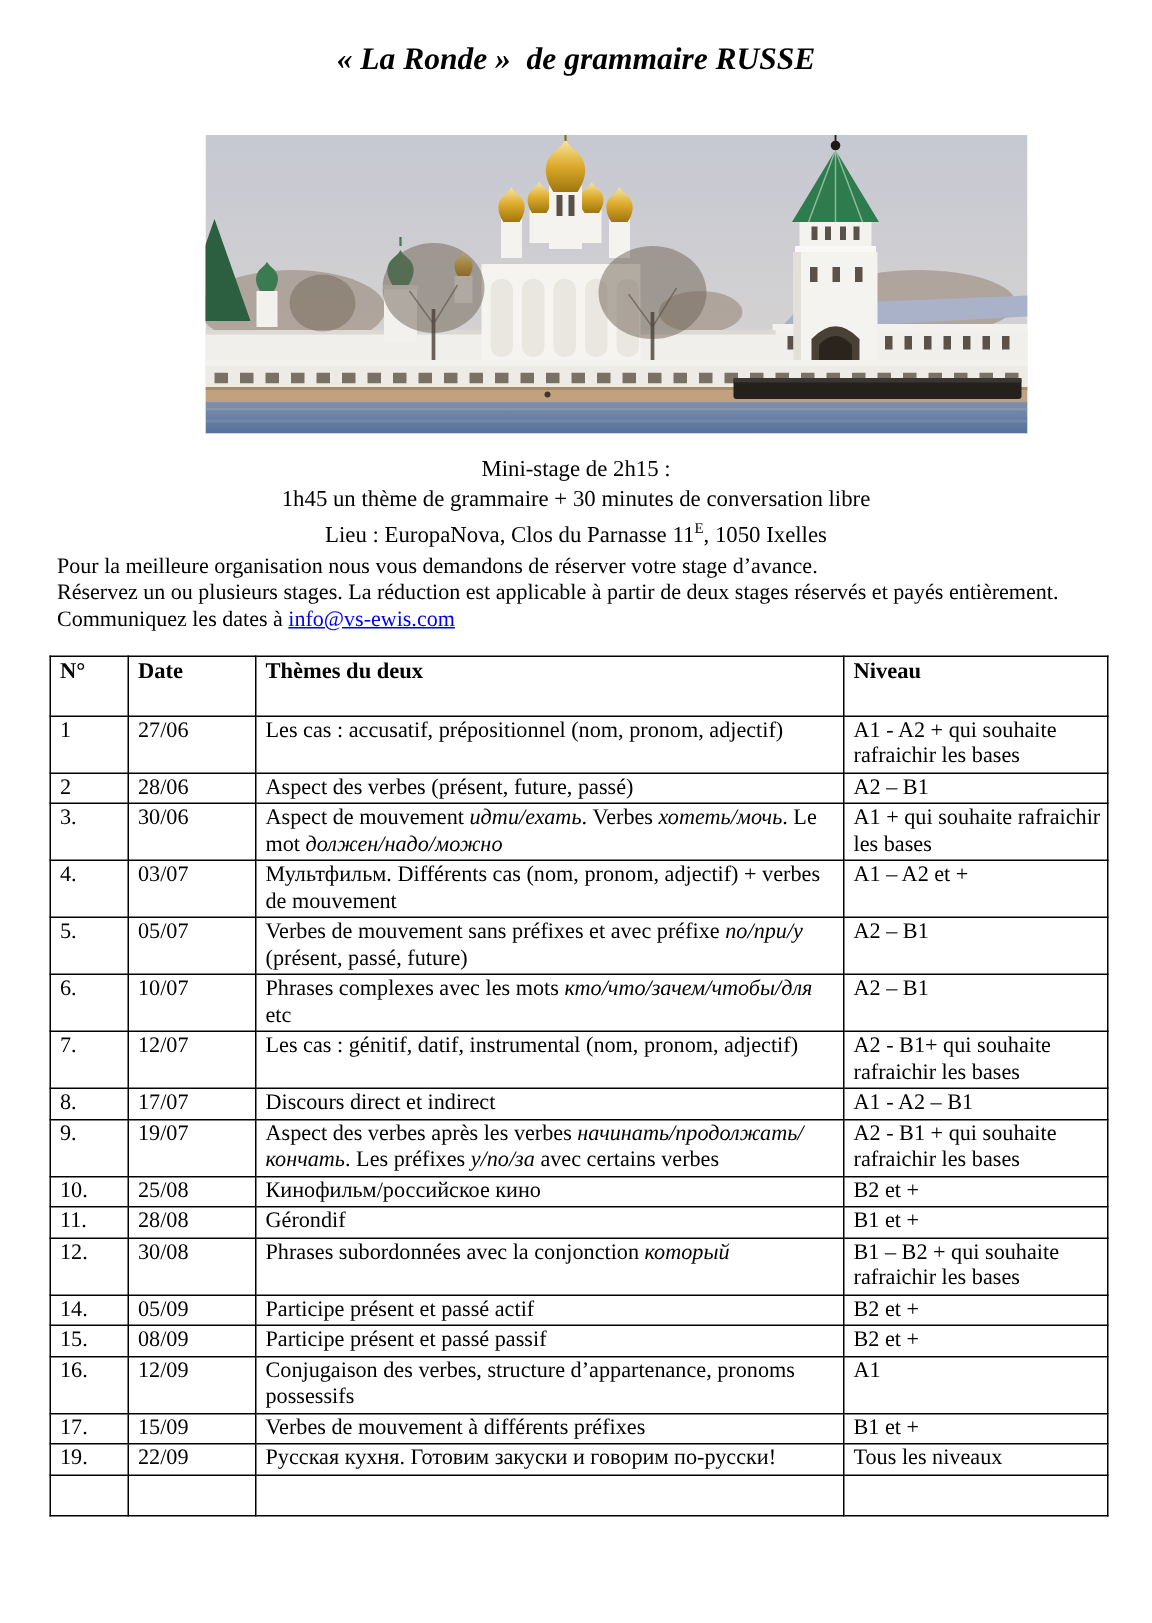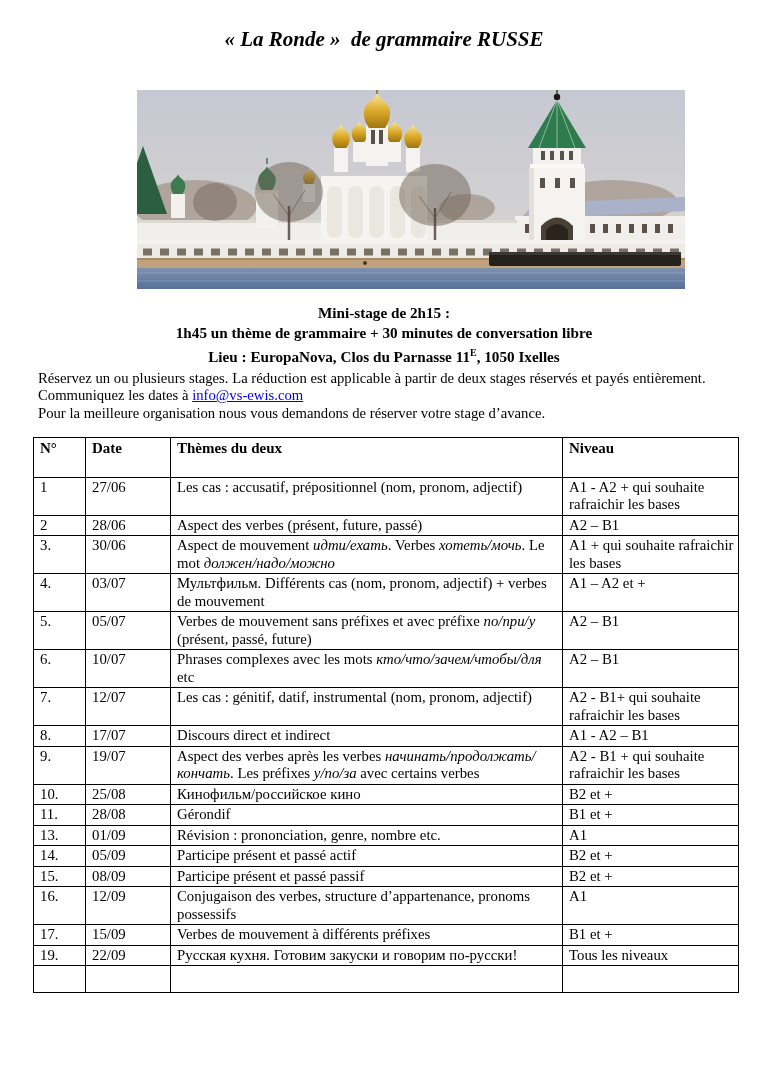--- a/index.html
+++ b/index.html
@@ -1,19 +1,19 @@
 <!DOCTYPE html>
 <html><head>
 <meta charset="utf-8">
 <style>
   html,body{margin:0;padding:0;background:#fff;}
   body{width:768px;height:1082px;overflow:hidden;font-family:"Liberation Serif","DejaVu Serif",serif;color:#000;}
   .title{padding-top:27px;text-align:center;font-size:21px;font-weight:bold;font-style:italic;white-space:pre-wrap;}
   .photo{display:block;margin:38px 0 0 137px;}
-  .info{margin-top:14px;text-align:center;font-weight:bold;font-size:15.2px;line-height:20px;}
+  .info{margin-top:14px;text-align:center;font-weight:normal;font-size:15.2px;line-height:20px;}
   .info sup{font-size:10px;}
   .paras{margin:3px 0 0 38px;width:706px;font-size:14.7px;line-height:17.4px;}
   .paras p{margin:0;}
   a.email{color:#0000ee;text-decoration:underline;cursor:pointer;}
   .table-wrap{margin:15px 0 0 33px;}
   table{border-collapse:collapse;width:706px;font-size:14.8px;table-layout:fixed;}
   th,td{border:1px solid #000;vertical-align:top;text-align:left;padding:1px 4px 1px 6px;line-height:17.5px;word-wrap:break-word;}
   th{font-weight:bold;font-size:15px;padding-top:2px;padding-bottom:19px;}
   .ru{font-style:italic;}
   tbody tr:last-child td{height:24px;}
@@ -151,22 +151,22 @@
   <rect x="352" y="162" width="192" height="3" fill="#3a3631"></rect>
 </svg>
 
 <div class="info">
   <div>Mini-stage de 2h15 :</div>
   <div>1h45 un thème de grammaire + 30 minutes de conversation libre</div>
   <div><span>Lieu : EuropaNova, Clos du Parnasse 11</span><sup>E</sup><span>, 1050 Ixelles</span></div>
 </div>
 
 <div class="paras">
+  <p>Pour la meilleure organisation nous vous demandons de réserver votre stage d’avance.</p>
   <p><span>Réservez un ou plusieurs stages. La réduction est applicable à partir de deux stages réservés et payés entièrement. Communiquez les dates à </span><a class="email" href="#">info@vs-ewis.com</a></p>
-  <p>Pour la meilleure organisation nous vous demandons de réserver votre stage d’avance.</p>
 </div>
 
 <div class="table-wrap">
   <table>
     <colgroup>
         <col style="width:52px">
         <col style="width:85px">
         <col style="width:392px">
         <col style="width:176px">
       </colgroup>
@@ -239,24 +239,24 @@
           <td><span>Кинофильм/российское кино</span></td>
           <td>B2 et +</td>
         </tr>
         <tr>
           <td>11.</td>
           <td>28/08</td>
           <td><span>Gérondif</span></td>
           <td>B1 et +</td>
         </tr>
         <tr>
-          <td>13.</td>
-          <td>01/09</td>
-          <td><span>Révision : prononciation, genre, nombre etc.</span></td>
-          <td>A1</td>
+          <td>12.</td>
+          <td>30/08</td>
+          <td><span>Phrases subordonnées avec la conjonction </span><span class="ru">который</span></td>
+          <td>B1 – B2 + qui souhaite rafraichir les bases</td>
         </tr>
         <tr>
           <td>14.</td>
           <td>05/09</td>
           <td><span>Participe présent et passé actif</span></td>
           <td>B2 et +</td>
         </tr>
         <tr>
           <td>15.</td>
           <td>08/09</td>

